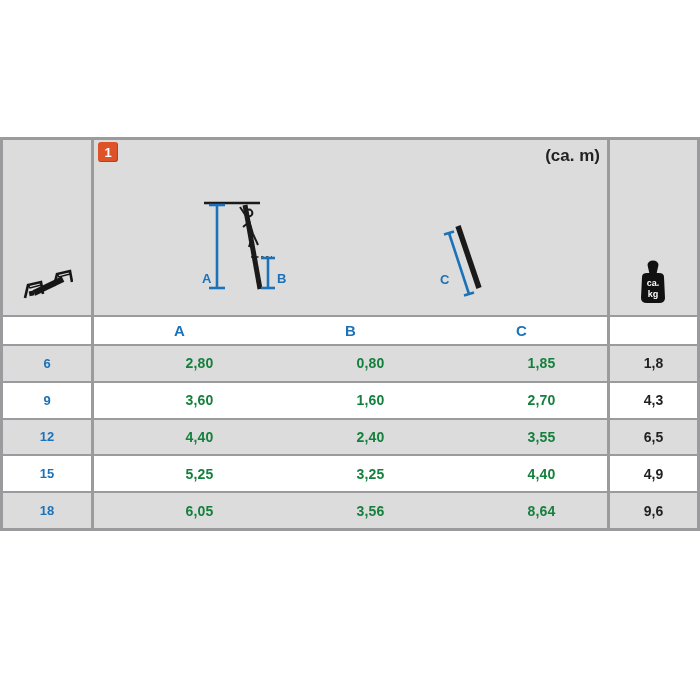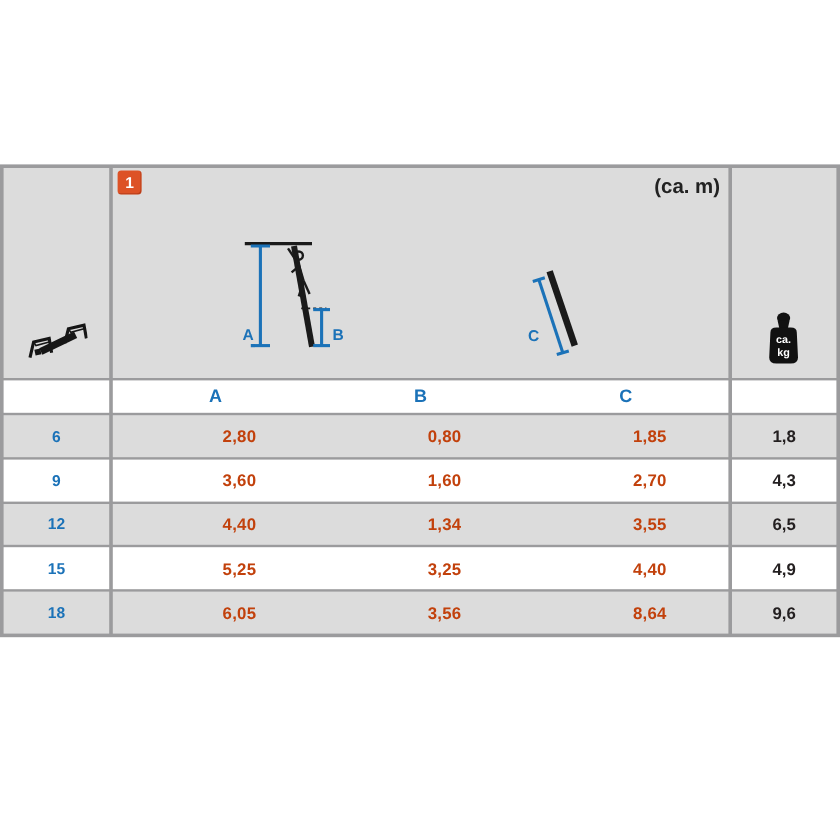--- a/index.html
+++ b/index.html
@@ -14,21 +14,21 @@
     display:grid;
     grid-template-columns:88px 1fr 87px;
     grid-template-rows:175px 27px repeat(5, 1fr);
     gap:2px 3px;
   }
   .cell { position:relative; background:#fff; }
   .gray { background:#DCDCDC; }
   .mid-grid { display:grid; grid-template-columns:repeat(3,1fr); align-items:center; }
   .flexc { display:flex; align-items:center; justify-content:center; }
   .col-head { text-align:center; color:#1B72B8; font-weight:bold; font-size:15px; }
-  .val { text-align:center; color:#c2410c; font-weight:bold; font-size:14px; letter-spacing:.2px;margin-left:40px; }
+  .val { text-align:center; color:#15803d; font-weight:bold; font-size:14px; letter-spacing:.2px;margin-left:40px; }
   .rung-num { color:#1B72B8; font-weight:bold; font-size:13px; }
   .kg-val { color:#231F20; font-weight:bold; font-size:14px; }
   .badge {
     position:absolute; left:4px; top:2px; width:20px; height:20px;
     background:#DD5226; border-radius:3px; color:#fff; font-weight:bold;
     font-size:13px; display:flex; align-items:center; justify-content:center;
     box-shadow:inset -1px -1px 0 rgba(120,30,5,.35);
   }
   .unit-note {
     position:absolute; right:7px; top:6px; color:#222; font-weight:bold; font-size:17px;
@@ -138,21 +138,21 @@
       </div>
     <div class="cell flexc">
       <span class="kg-val">4,3</span>
       </div>
 
     <div class="cell gray flexc">
       <span class="rung-num">12</span>
       </div>
     <div class="cell gray mid-grid">
       <span class="val">4,40</span>
-      <span class="val">1,34</span>
+      <span class="val">2,40</span>
       <span class="val">3,55</span>
       </div>
     <div class="cell gray flexc">
       <span class="kg-val">6,5</span>
       </div>
 
     <div class="cell flexc">
       <span class="rung-num">15</span>
       </div>
     <div class="cell mid-grid">

